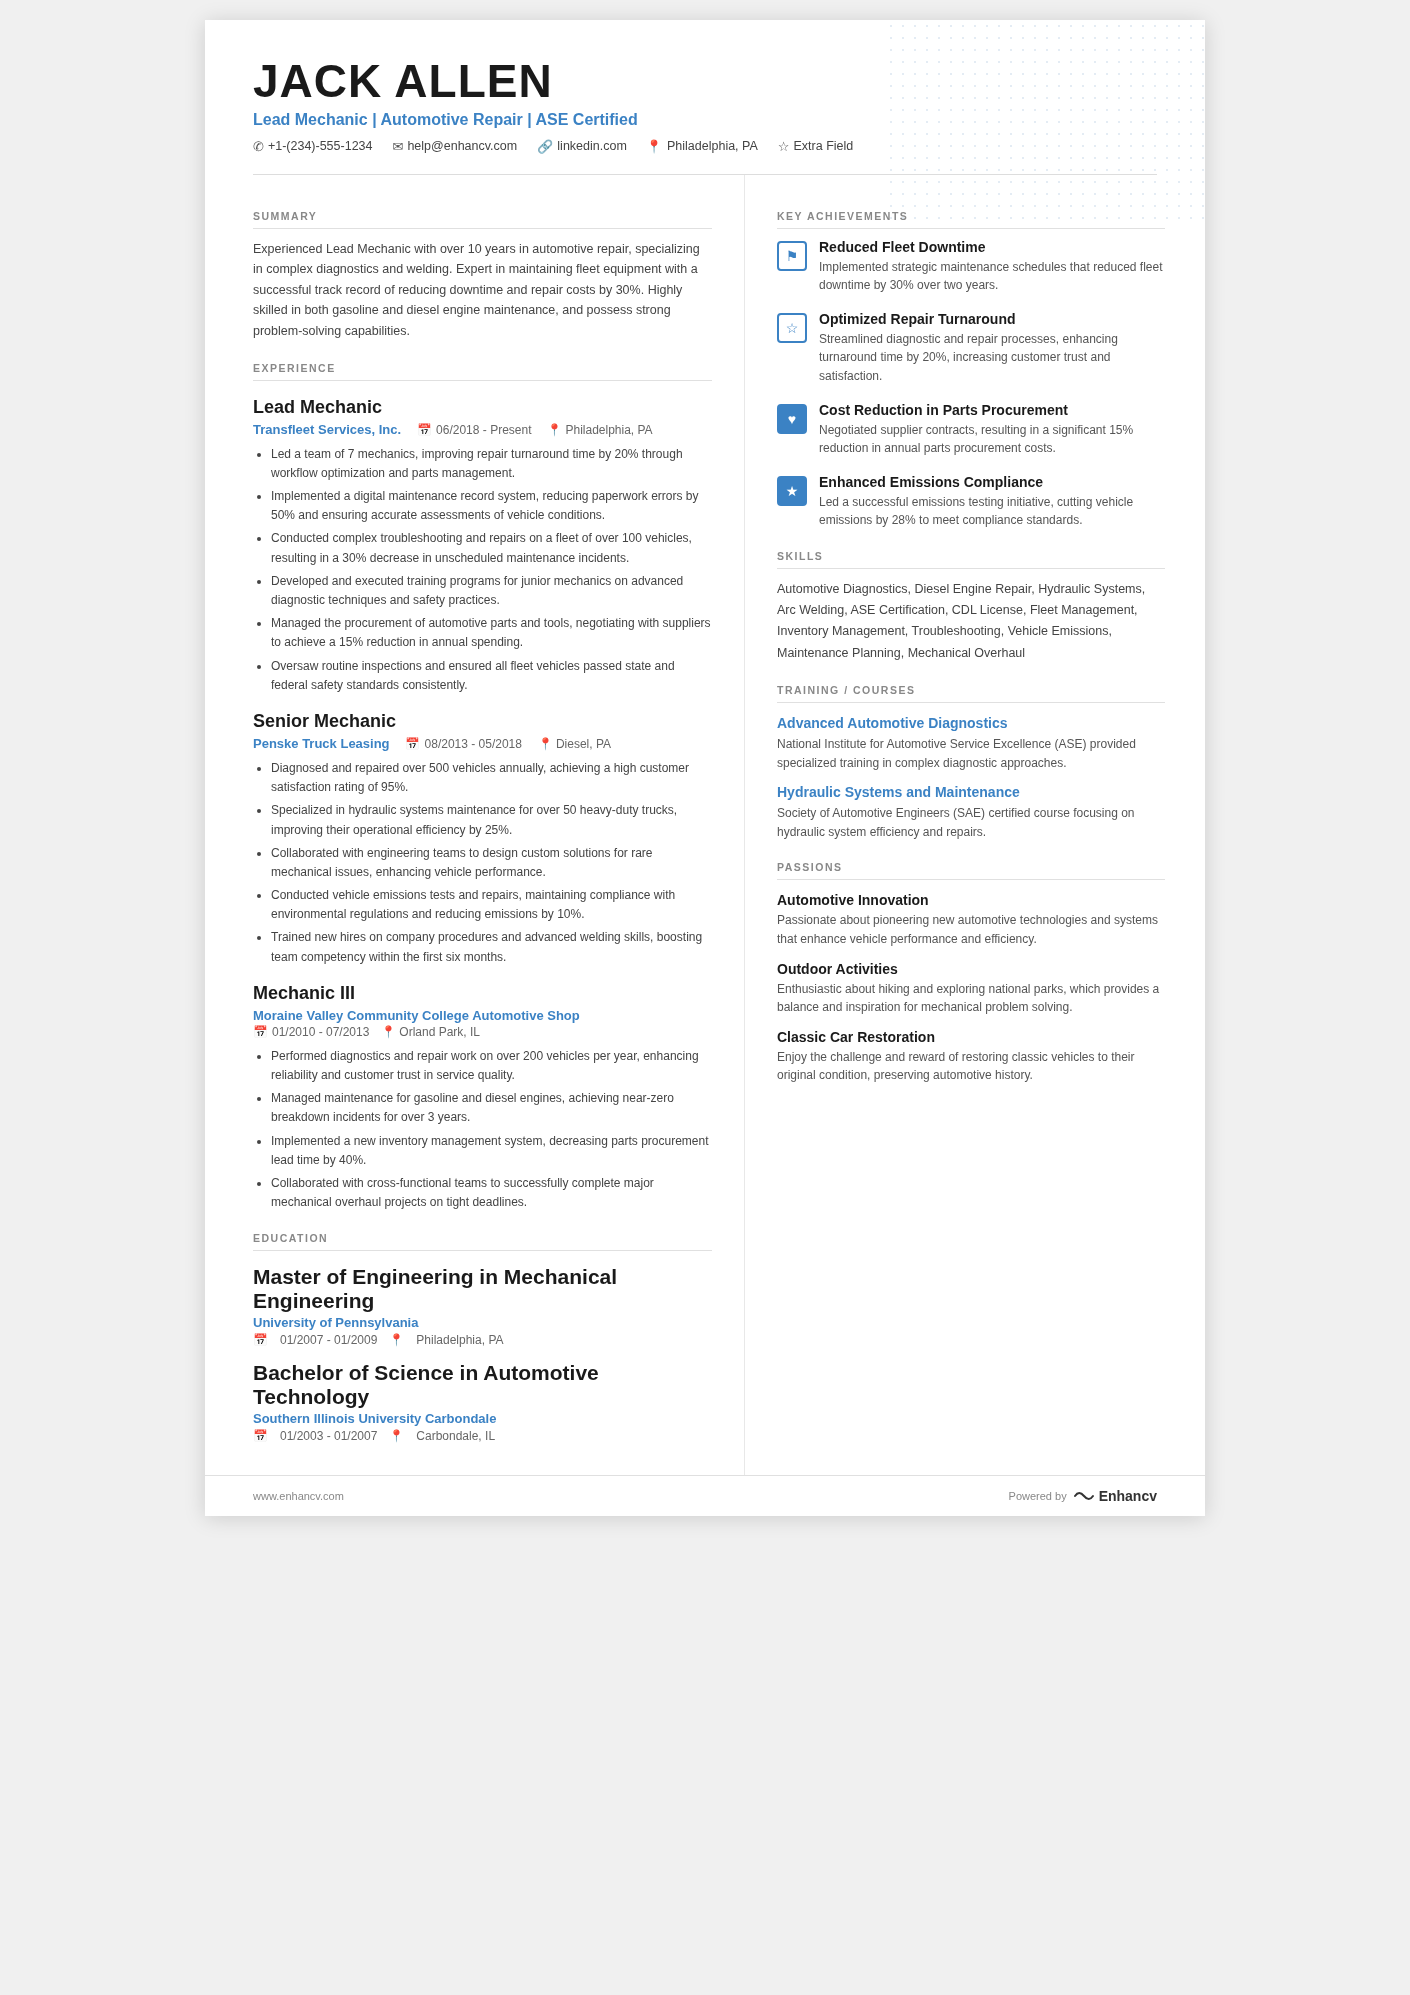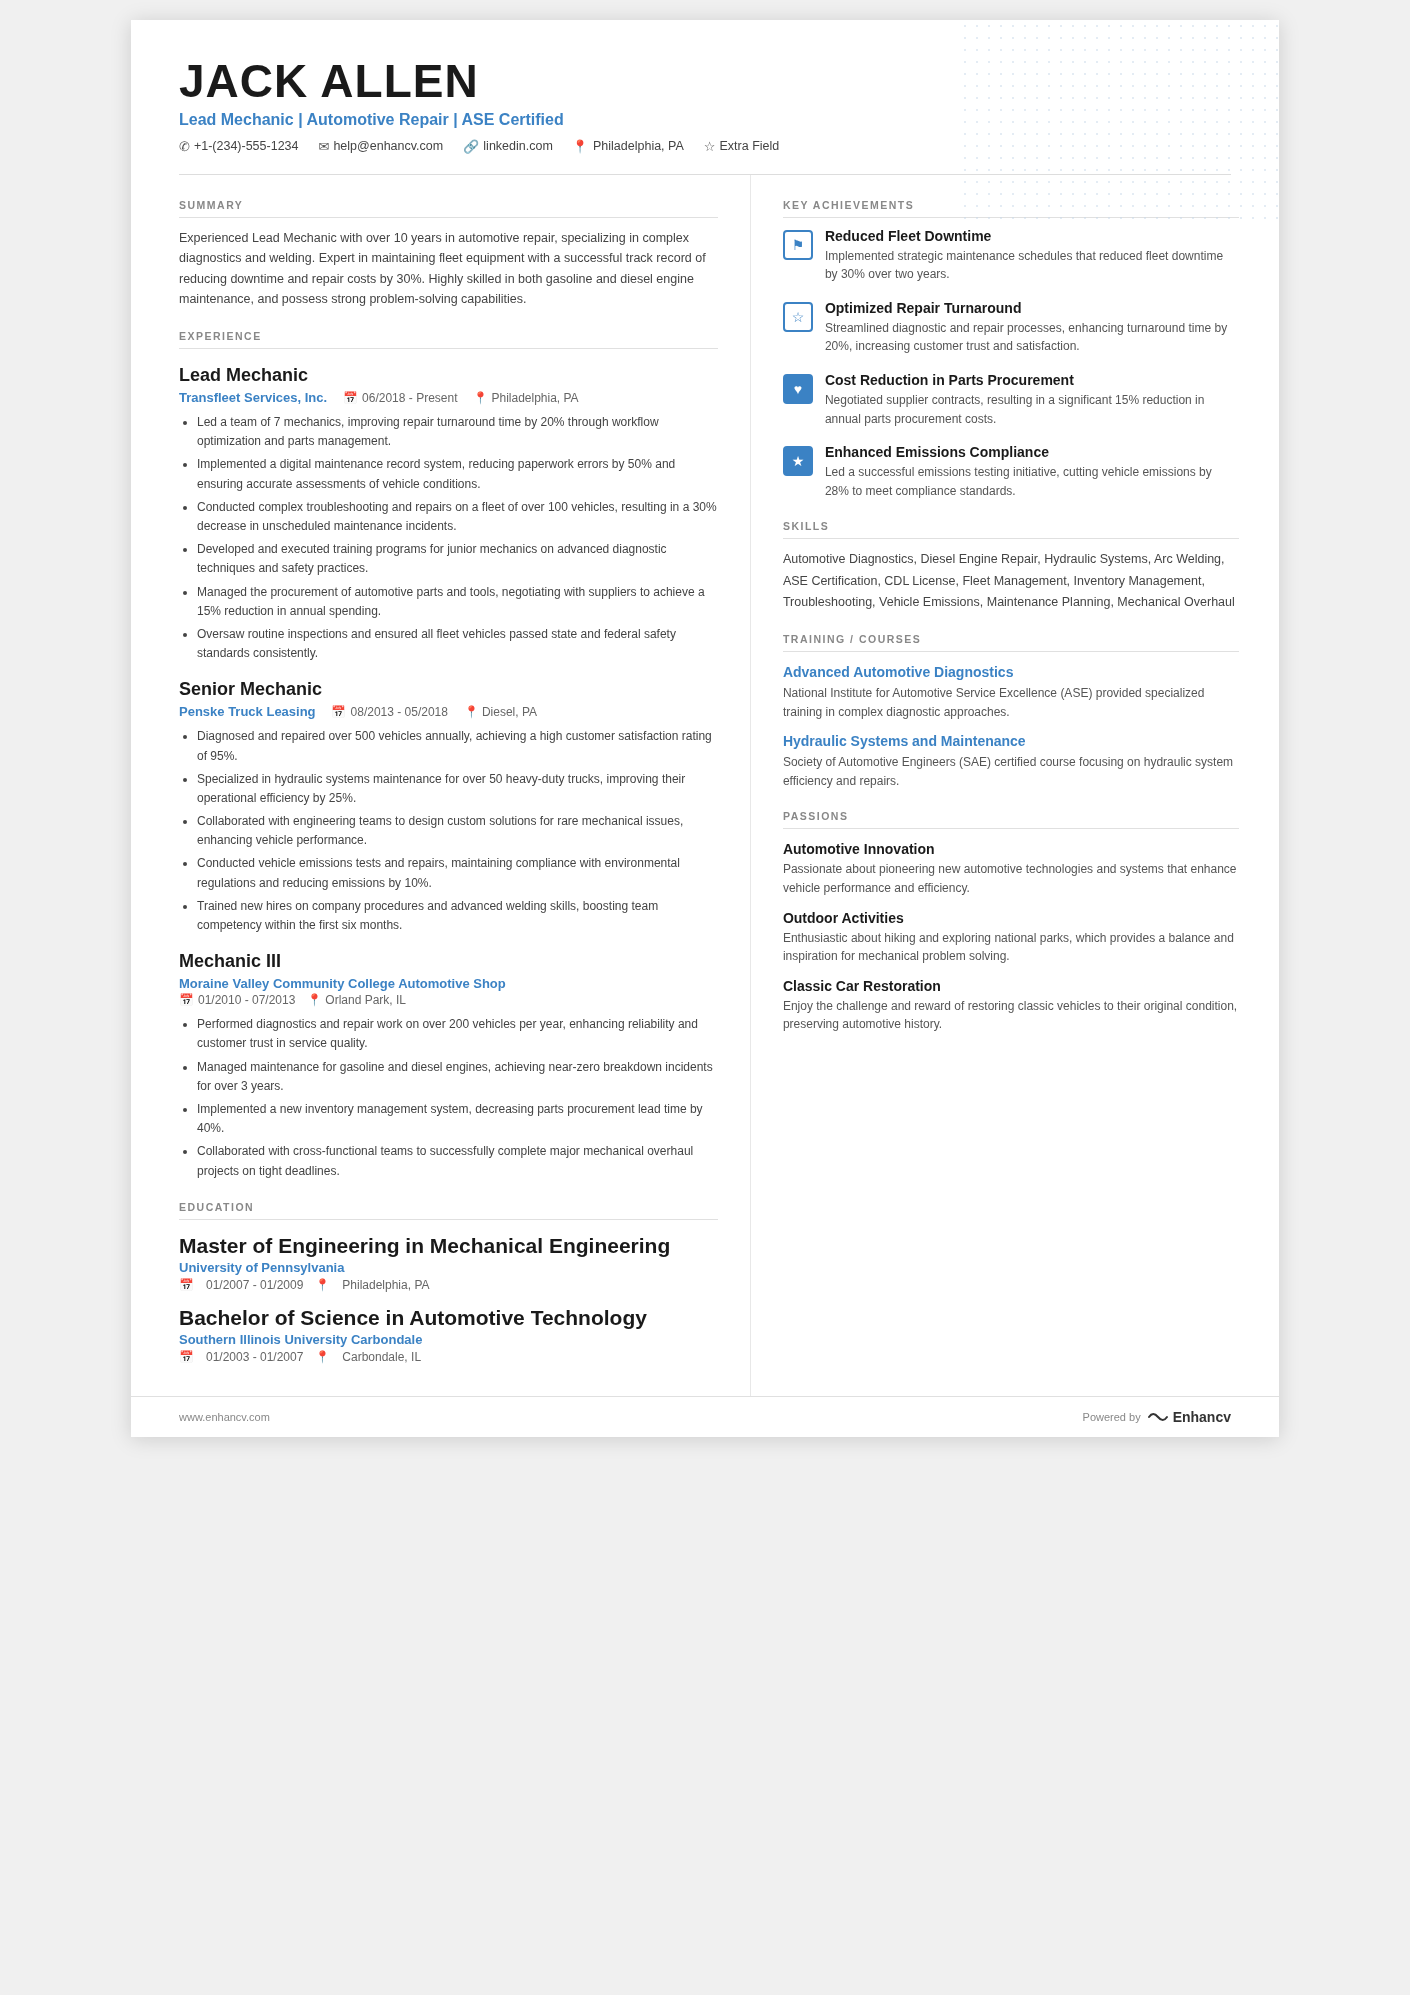--- a/index.html
+++ b/index.html
@@ -6,21 +6,21 @@
     body {
       font-family: 'Arial', sans-serif;
       background: #f0f0f0;
       display: flex;
       justify-content: center;
       align-items: flex-start;
       min-height: 100vh;
       padding: 20px;
     }
     .resume-container {
-      width: 1148px;
+      width: 1000px;
       background: #fff;
       box-shadow: 0 2px 20px rgba(0,0,0,0.15);
       position: relative;
     }
     .dot-pattern {
       position: absolute;
       top: 0; right: 0;
       width: 320px;
       height: 200px;
       background-image: radial-gradient(circle, #c8d8e8 1.5px, transparent 1.5px);
@@ -87,21 +87,21 @@
       font-weight: 700;
       color: #888;
       letter-spacing: 1.5px;
       text-transform: uppercase;
       margin-bottom: 10px;
       margin-top: 20px;
       padding-bottom: 6px;
       border-bottom: 1px solid #e0e0e0;
     }
     .section-title:first-child {
-      margin-top: 0;
+      margin-top: 11px;
     }
     .summary-text {
       font-size: 12.5px;
       color: #444;
       line-height: 1.65;
     }
     .job-title {
       font-size: 18px;
       font-weight: 700;
       color: #1a1a1a;

